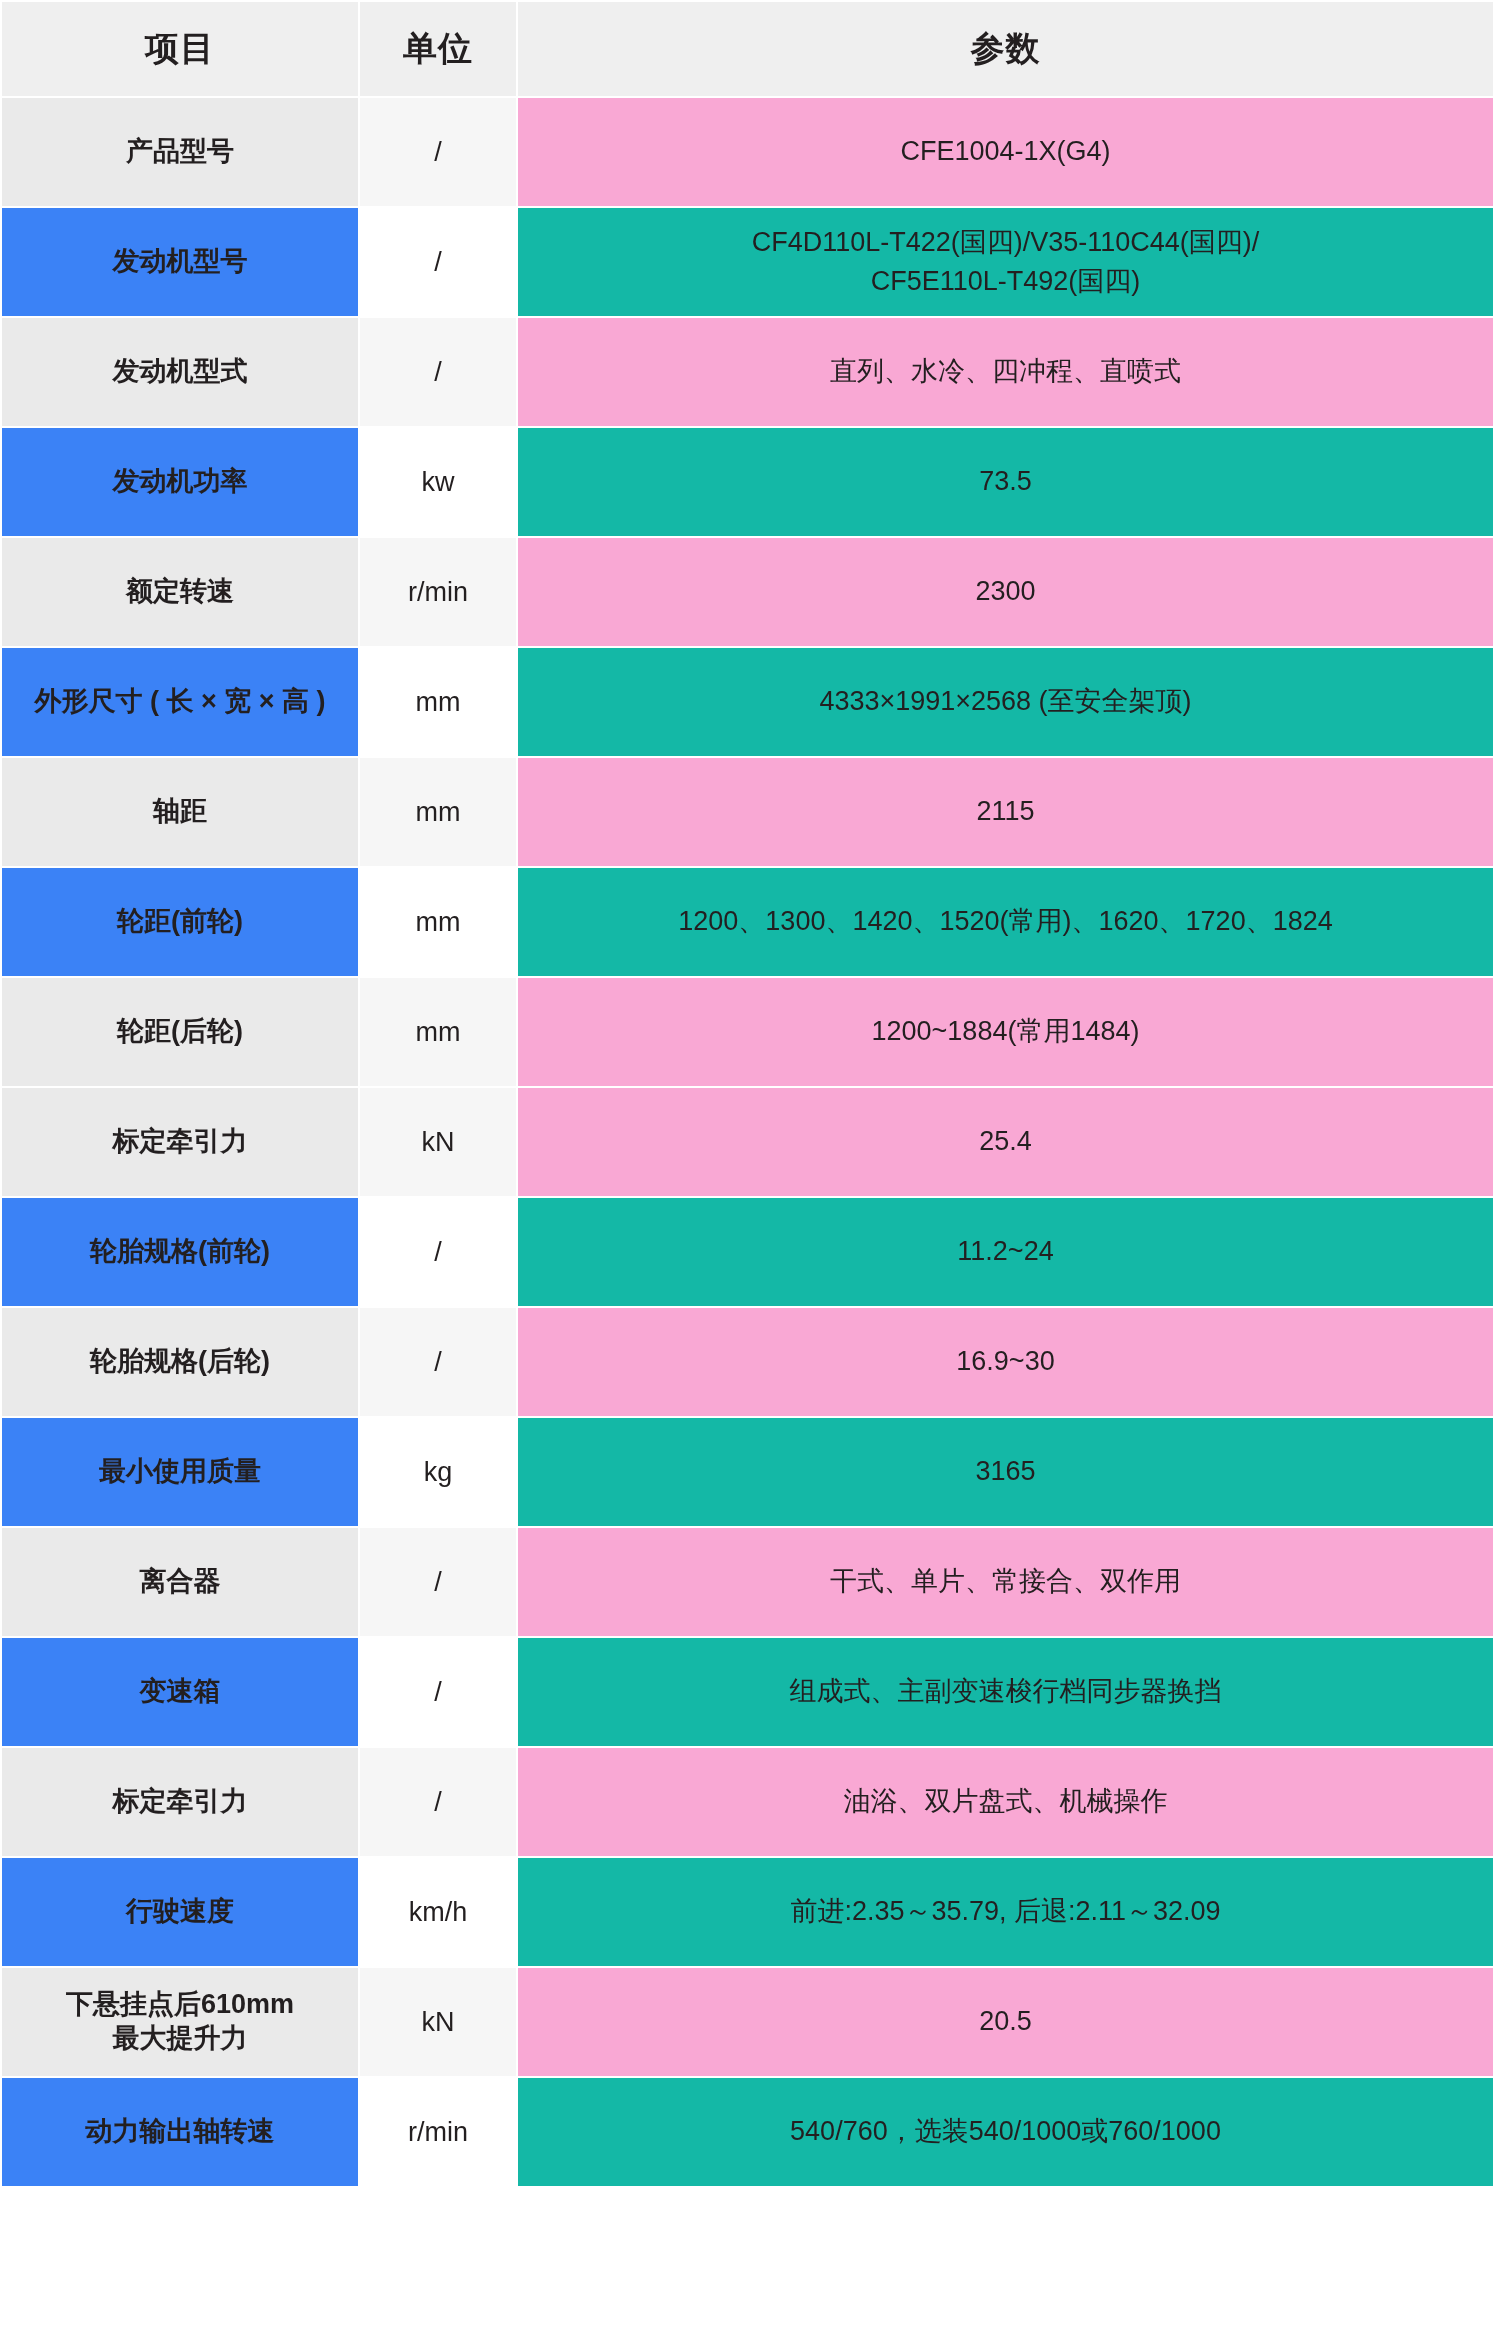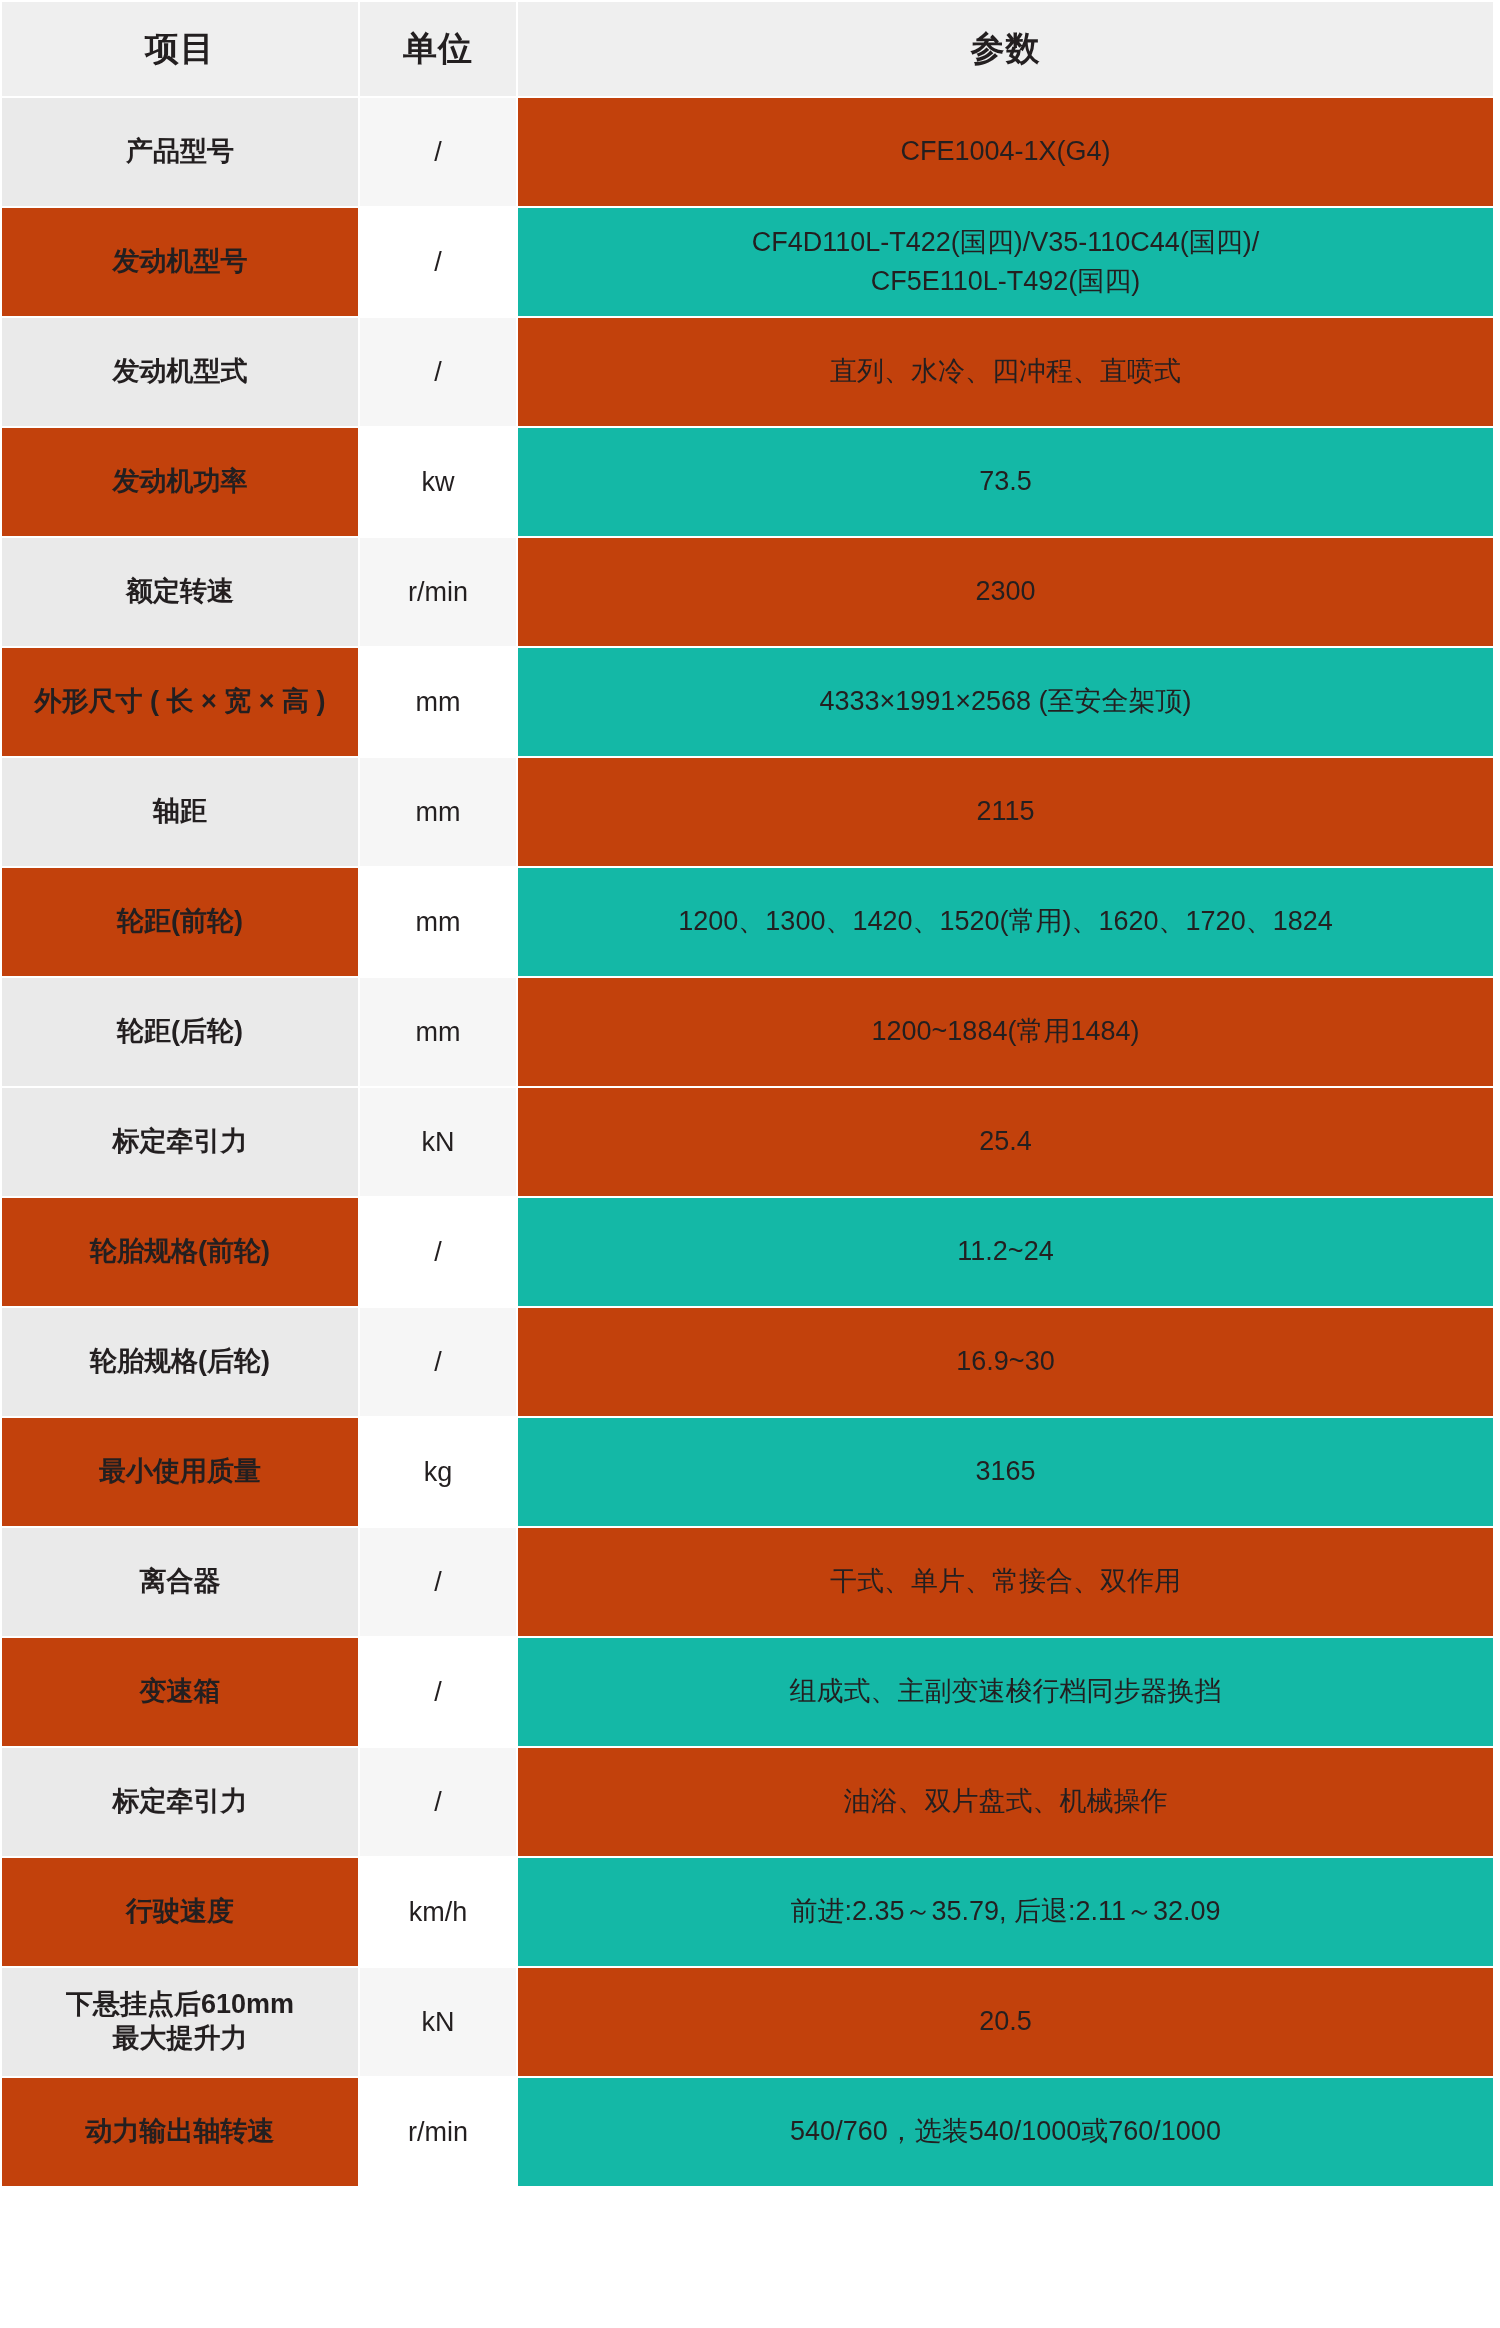--- a/index.html
+++ b/index.html
@@ -46,33 +46,33 @@
     font-weight: bold;
     height: 110px;
     line-height: 1.25;
   }
   .spec-table tbody tr td.unit-cell {
     background: #f6f6f6;
     font-size: 27px;
     font-weight: normal;
   }
   .spec-table tbody tr td.param-cell {
-    background: #c2410c;
+    background: #f9a8d4;
     font-size: 27px;
     font-weight: normal;
     line-height: 1.45;
   }
   .spec-table tbody tr.alt td.unit-cell {
     background: #ffffff;
   }
   .spec-table tbody tr.alt td.param-cell {
     background: #14b8a6;
   }
   .spec-table tbody tr.alt td.item-cell {
-    background: #c2410c;
+    background: #3b82f6;
   }
   .two-line { line-height: 1.35; }
 </style>
 </head>
 <body>
 
 <table class="spec-table">
   <colgroup>
     <col class="c-item">
     <col class="c-unit">

